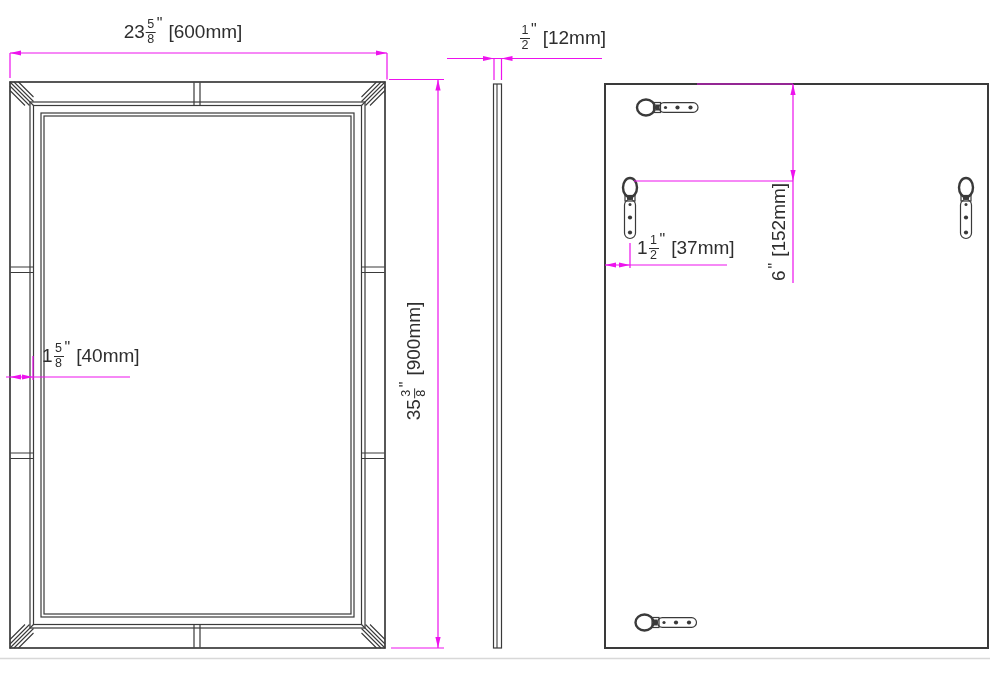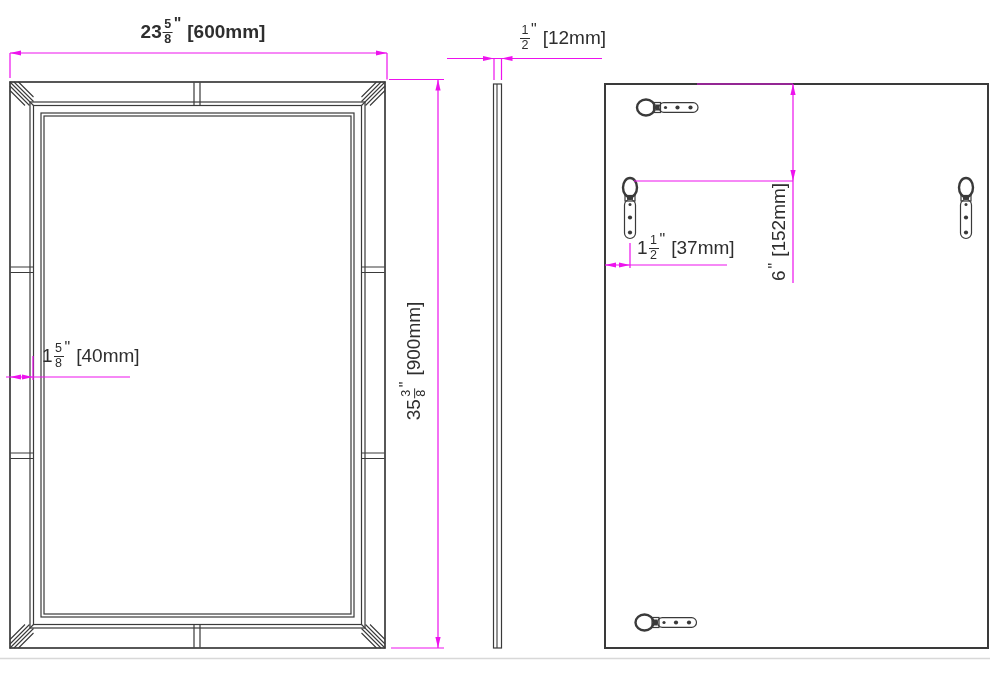--- a/index.html
+++ b/index.html
@@ -140,21 +140,21 @@
 
     <g>
       <path class="dim" d="M697,84 H793 M634,181 H793 M793,84 V283"></path>
       <polygon class="dimfill" points="793,84 790.4,95 795.6,95"></polygon>
       <polygon class="dimfill" points="793,181 790.4,170 795.6,170"></polygon>
     </g>
 
     <path class="faint" d="M0,658.5 H990"></path>
   </svg>
 
-  <div class="dim-label ctr" style="left:203px;top:18px;font-weight:bold;">
+  <div class="dim-label ctr" style="left:183px;top:18px;">
     <span class="whole">23</span>
       <span class="frac">
         <span class="num">5</span>
         <span class="den">8</span>
       </span>
       <span class="unit">"</span>
       <span class="metric">[600mm]</span>
   </div>
 
   <div class="dim-label" style="left:519px;top:24px;">

